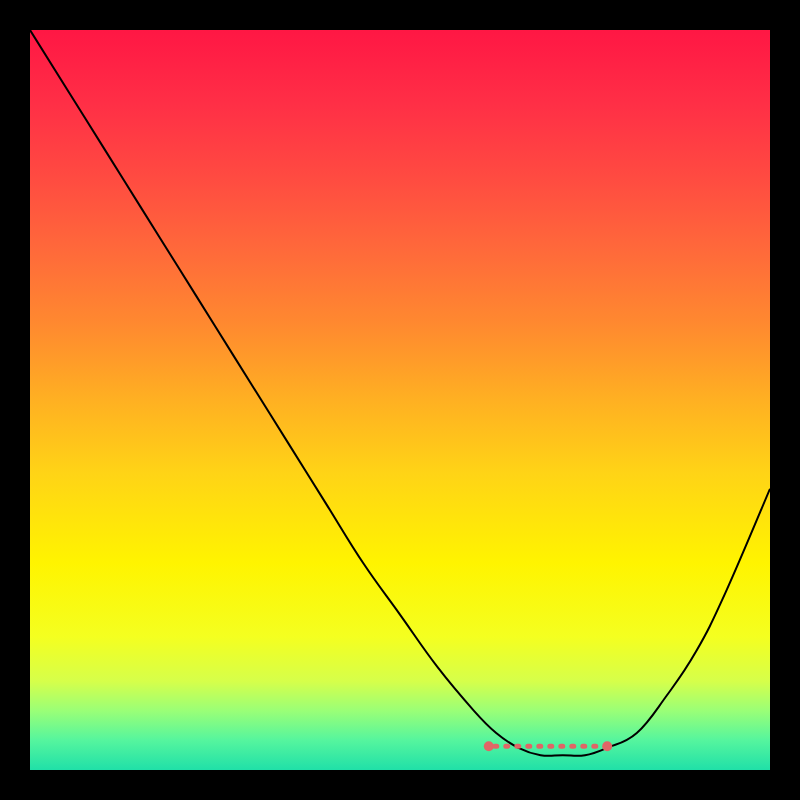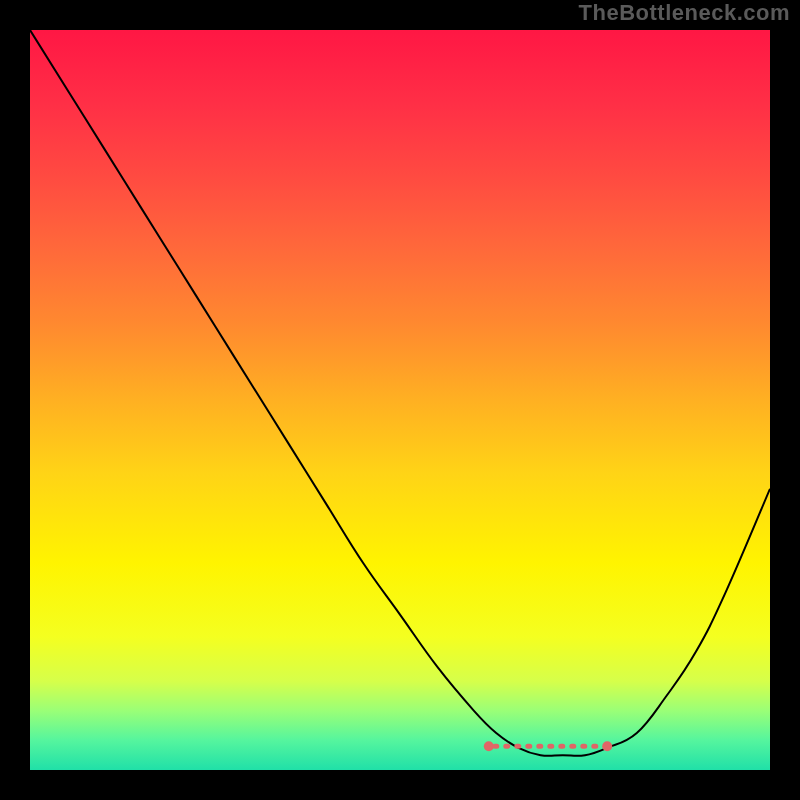--- a/index.html
+++ b/index.html
@@ -34,21 +34,20 @@
     height: 740px;
   }
   svg {
     display: block;
   }
 </style>
 </head>
 <body>
 <div class="container">
 
-  <div class="brand">TheBottleneck.com</div>
 
   <div class="plot-wrap">
     <svg id="chart-svg" width="740" height="740" viewBox="0 0 740 740">
       <defs>
         <linearGradient id="bgGrad" x1="0" y1="0" x2="0" y2="1">
         <stop offset="0%" stop-color="#ff1744"></stop>
             <stop offset="10%" stop-color="#ff2f46"></stop>
             <stop offset="20%" stop-color="#ff4b41"></stop>
             <stop offset="30%" stop-color="#ff6a3a"></stop>
             <stop offset="40%" stop-color="#ff8a2f"></stop>

